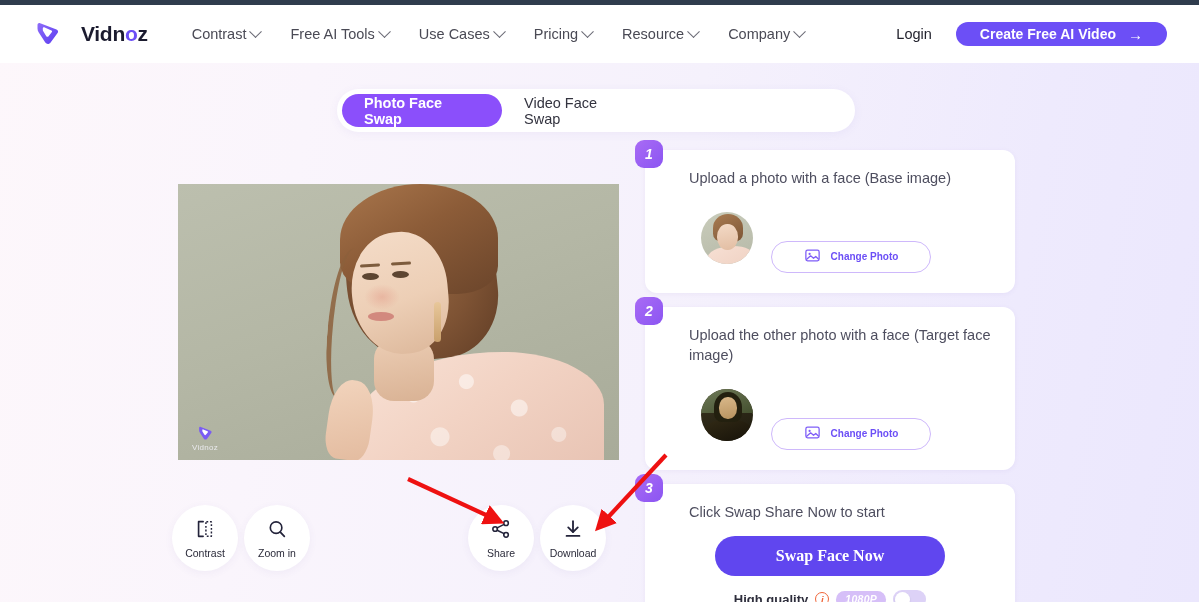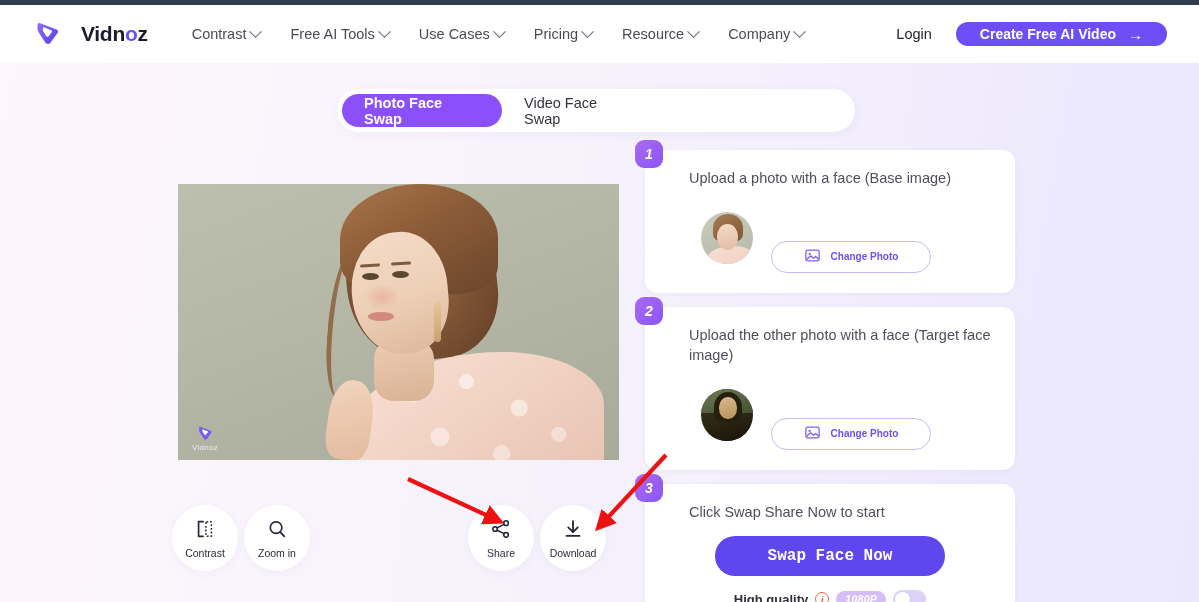--- a/index.html
+++ b/index.html
@@ -241,21 +241,21 @@
     display: flex; align-items: center; justify-content: center; gap: 10px;
     font-size: 10px; color: #6c4ff6; font-weight: bold; cursor: pointer;
     max-width: 160px;
     margin-top: 38px;
   }
 
   .swap-btn {
     margin: 0 auto; width: 230px; height: 40px; border-radius: 22px;
     background: #6046ef; color: #fff; font-size: 16px; font-weight: bold;
     display: flex; align-items: center; justify-content: center; cursor: pointer; border: none;
-    font-family: Liberation Mono, monospace;
+    font-family: Liberation Serif, serif;
   }
   .quality-row {
     display: flex; align-items: center; justify-content: center; gap: 7px; margin-top: 14px;
   }
   .q-label { font-size: 13px; font-weight: bold; color: #2e2e3c; }
   .info-ico {
     width: 14px; height: 14px; border-radius: 50%; border: 1.4px solid #f0663a;
     color: #f0663a; font-size: 9.5px; font-weight: bold; display: flex;
     align-items: center; justify-content: center; font-style: italic;
   }

